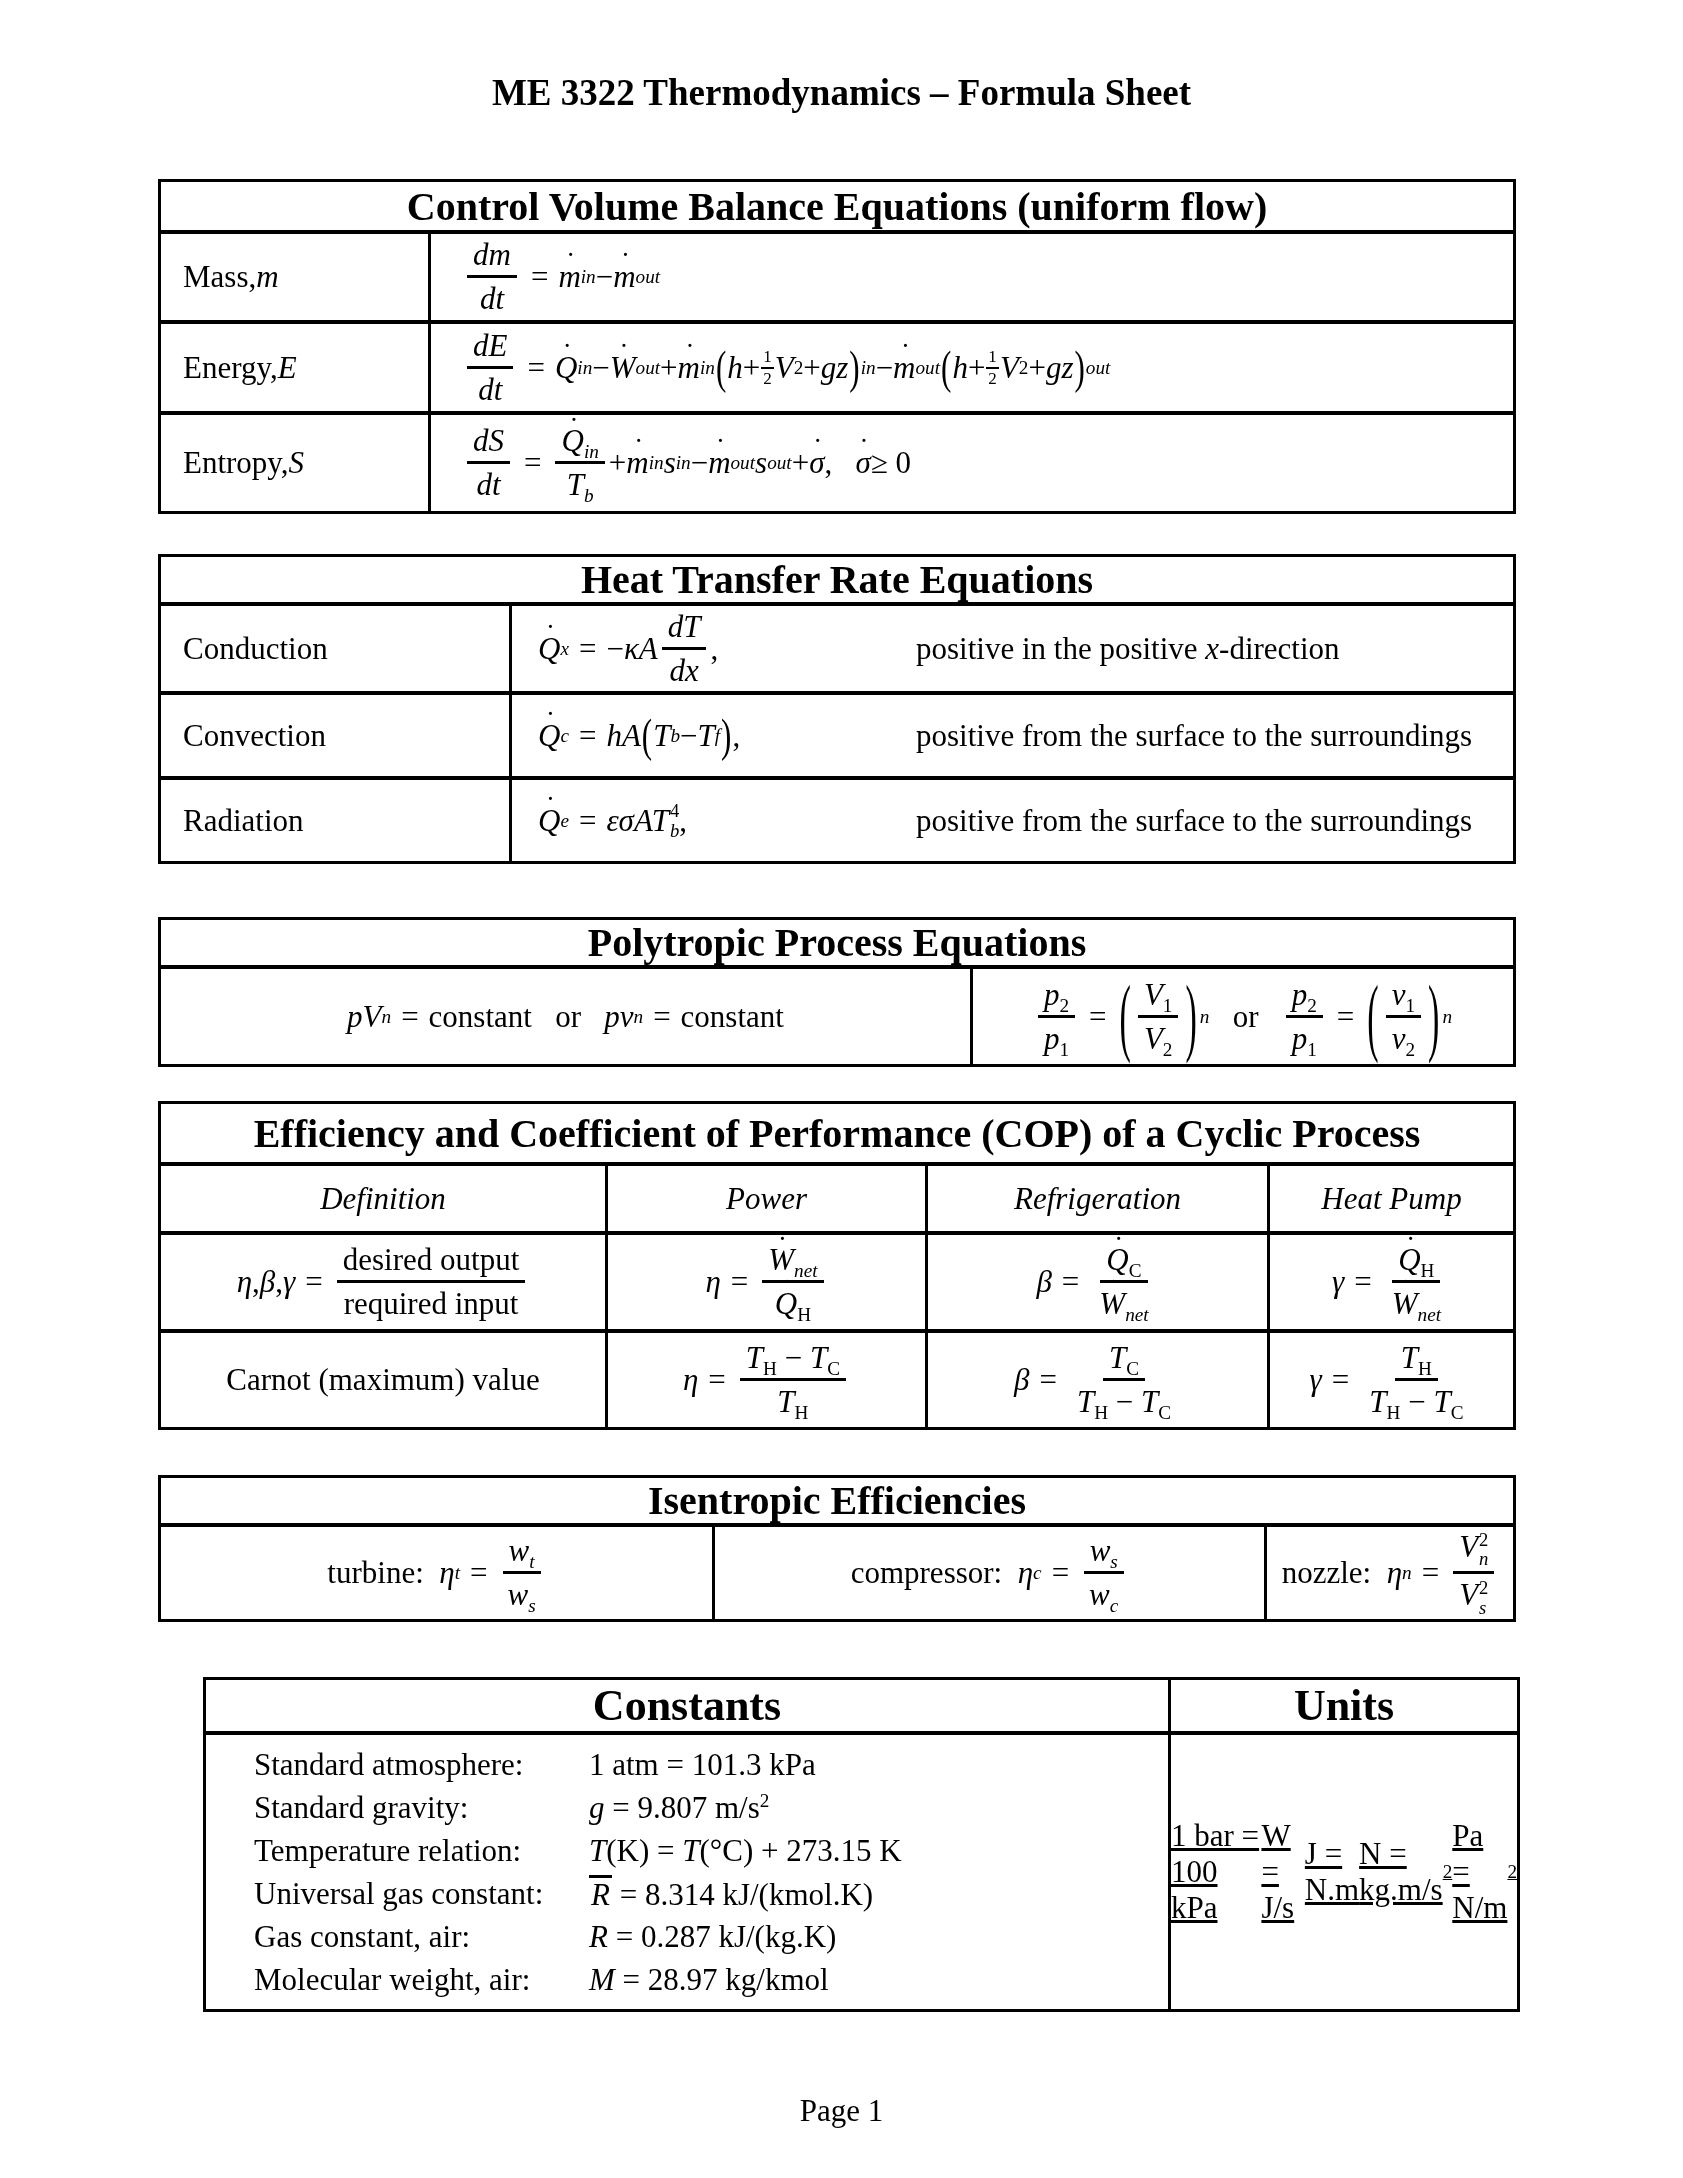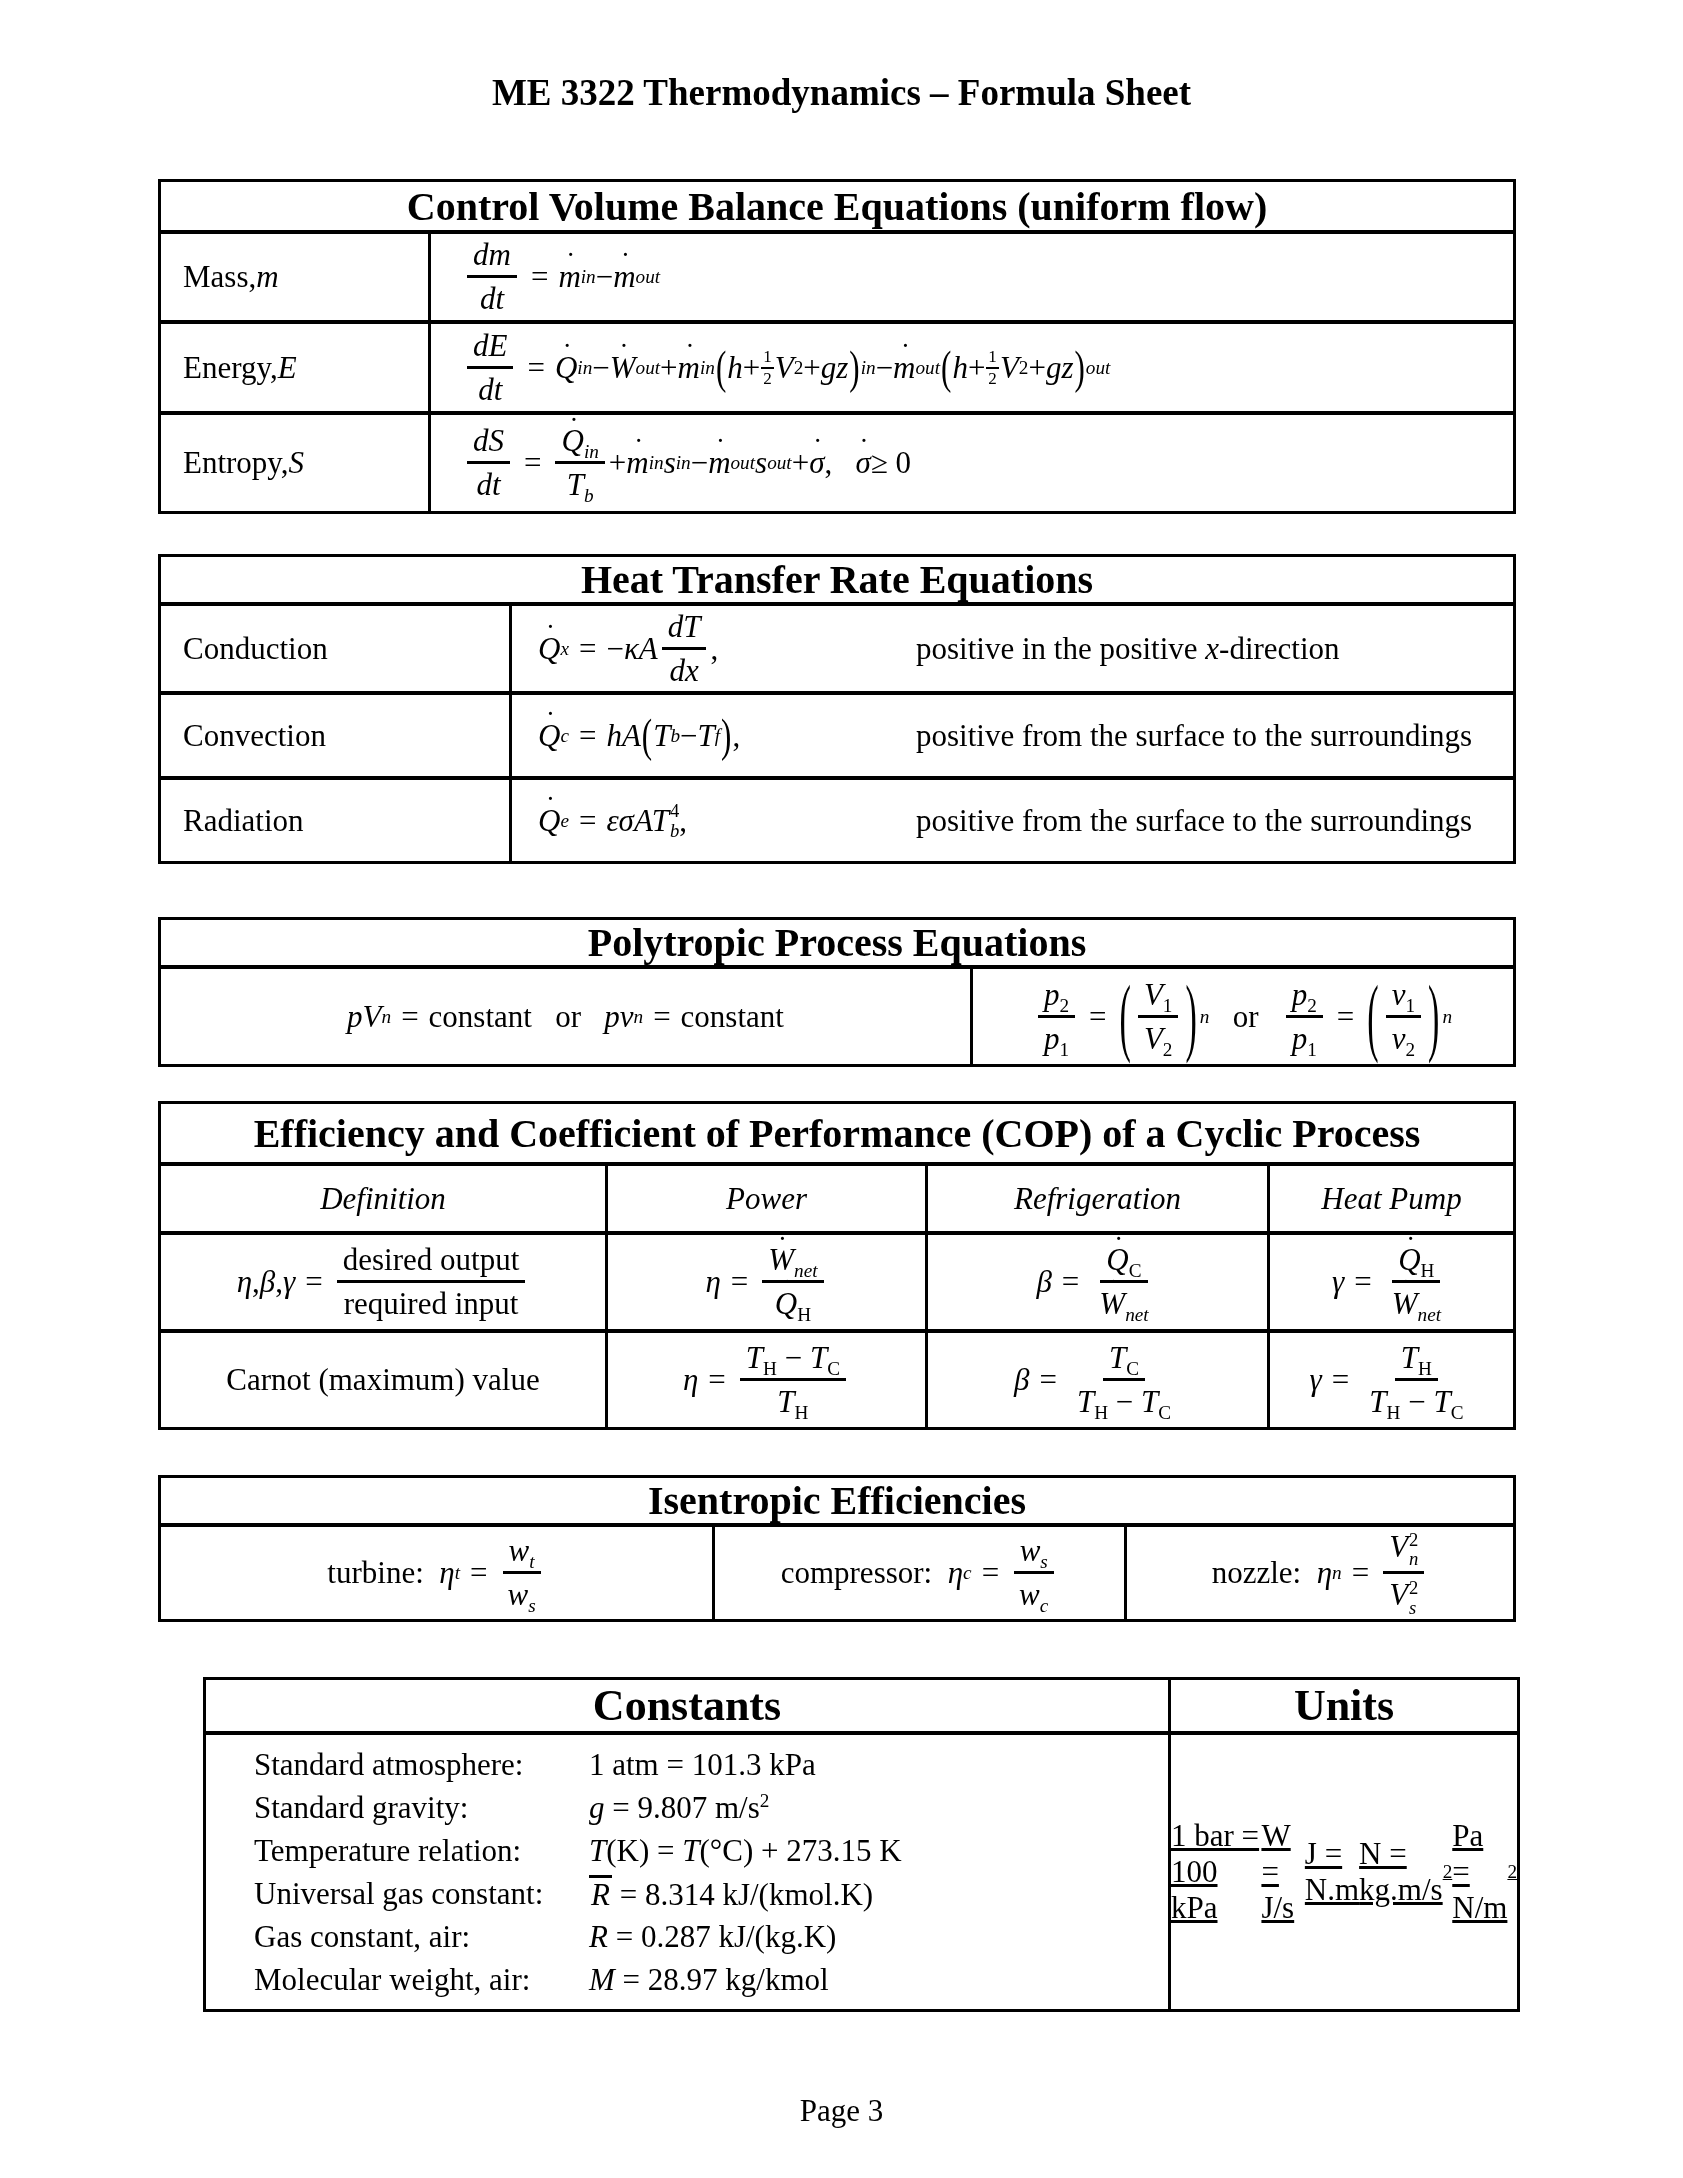--- a/index.html
+++ b/index.html
@@ -47,21 +47,21 @@
   
   .mt4 { margin-top:34px; }
   .t4 .c1 { width:444px; } .t4 .c2 { width:320px; } .t4 .c3 { width:342px; } .t4 .c4 { flex:1; }
   .t4 .cell { justify-content:center; text-align:center; }
   .t4 .heads { min-height:65px; }
   .t4 .heads .cell { font-style:italic; }
   .t4 .r1, .t4 .r2 { min-height:94px; }
 
   
   .mt5 { margin-top:45px; }
-  .t5 .c1 { width:551px; } .t5 .c2 { width:412px; } .t5 .c3 { flex:1; }
+  .t5 .c1 { width:551px; } .t5 .c2 { width:552px; } .t5 .c3 { flex:1; }
   .t5 .cell { justify-content:center; }
   .t5 .r0 { min-height:92px; }
 
   
   .t6 { margin-left:203px; width:1317px; margin-top:55px; }
   .t6 .heads { min-height:38px; }
   .t6 .heads .cell { justify-content:center; font-weight:bold; font-size:44px; }
   .t6 .chead, .t6 .cbody { width:962px; }
   .t6 .uhead, .t6 .ubody { flex:1; }
   .t6 .body { min-height:269px; }
@@ -315,16 +315,16 @@
       <div class="cell ubody">
         <div class="uline">1 bar = 100 kPa</div>
         <div class="uline">W = J/s</div>
         <div class="uline">J = N.m</div>
         <div class="uline">N = kg.m/s<sup>2</sup></div>
         <div class="uline">Pa = N/m<sup>2</sup></div>
       </div>
     </div>
   </section>
 
-  <div class="page-footer">Page 3</div>
+  <div class="page-footer">Page 1</div>
 
 </div>
 
 
 </body></html>

